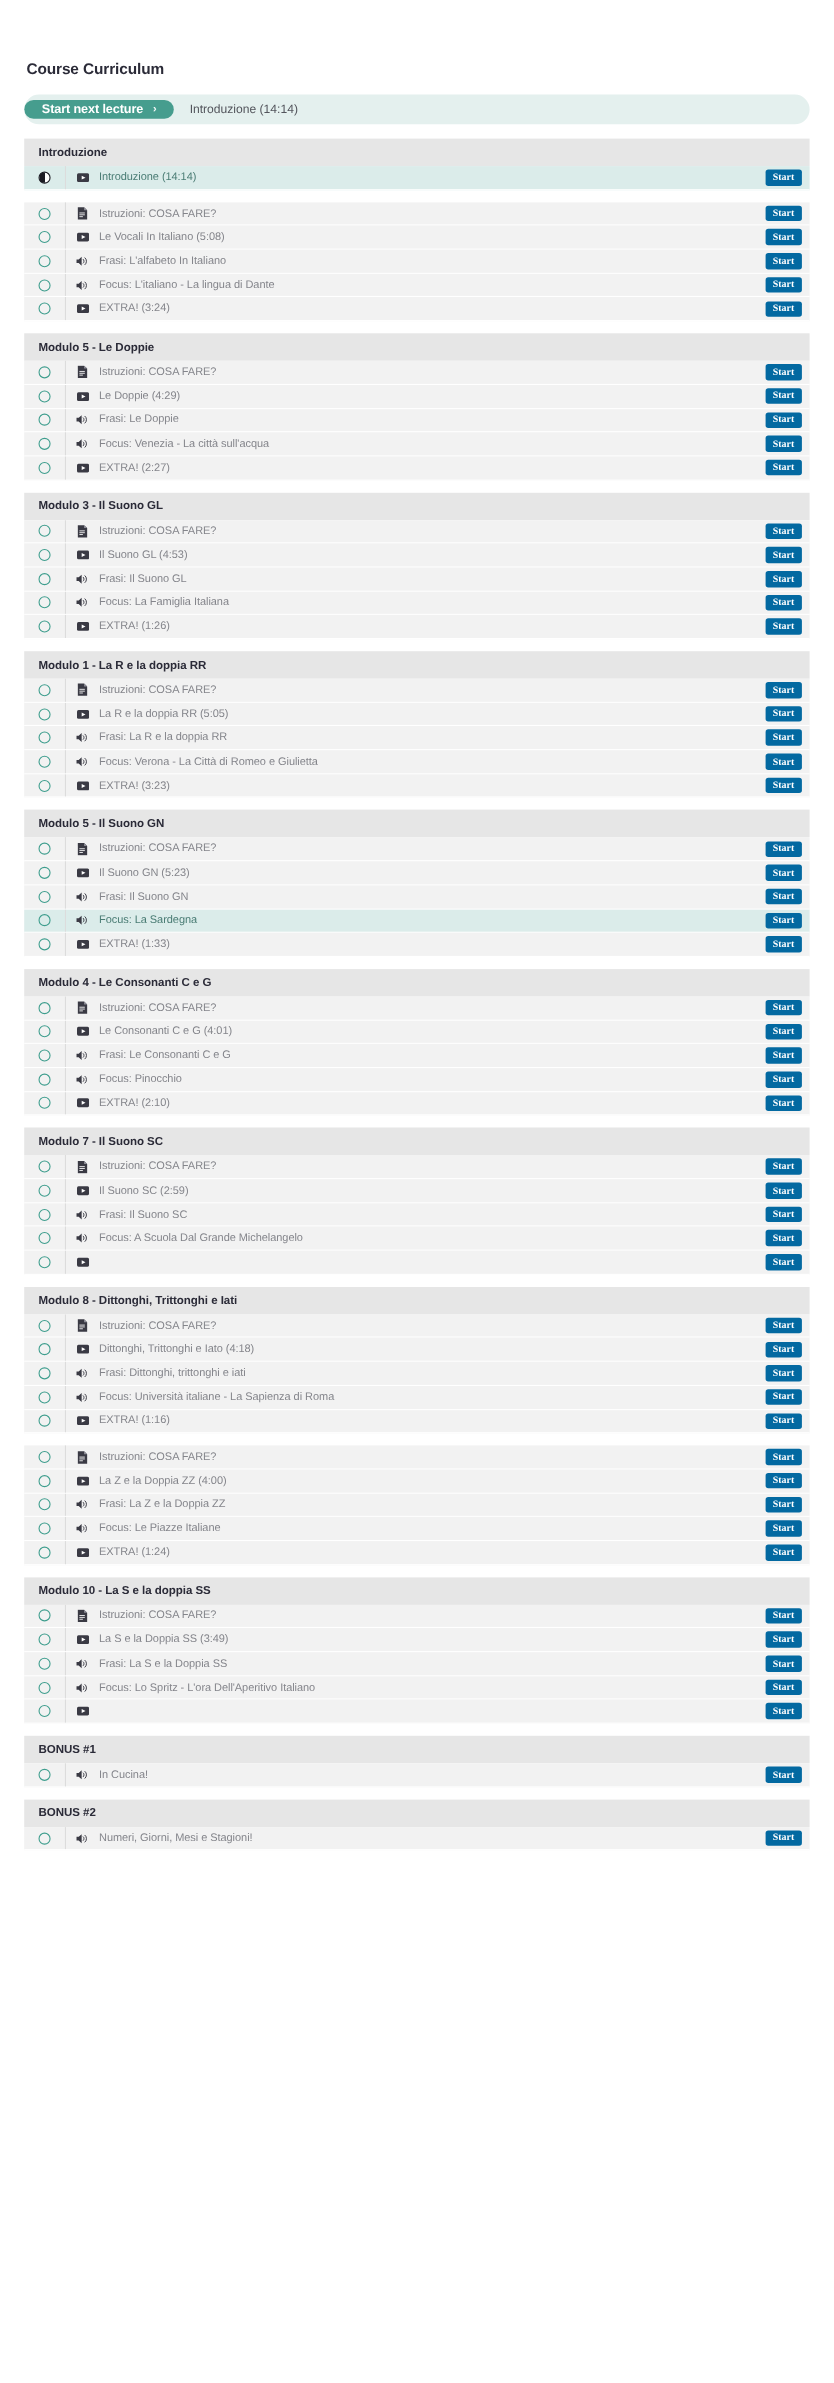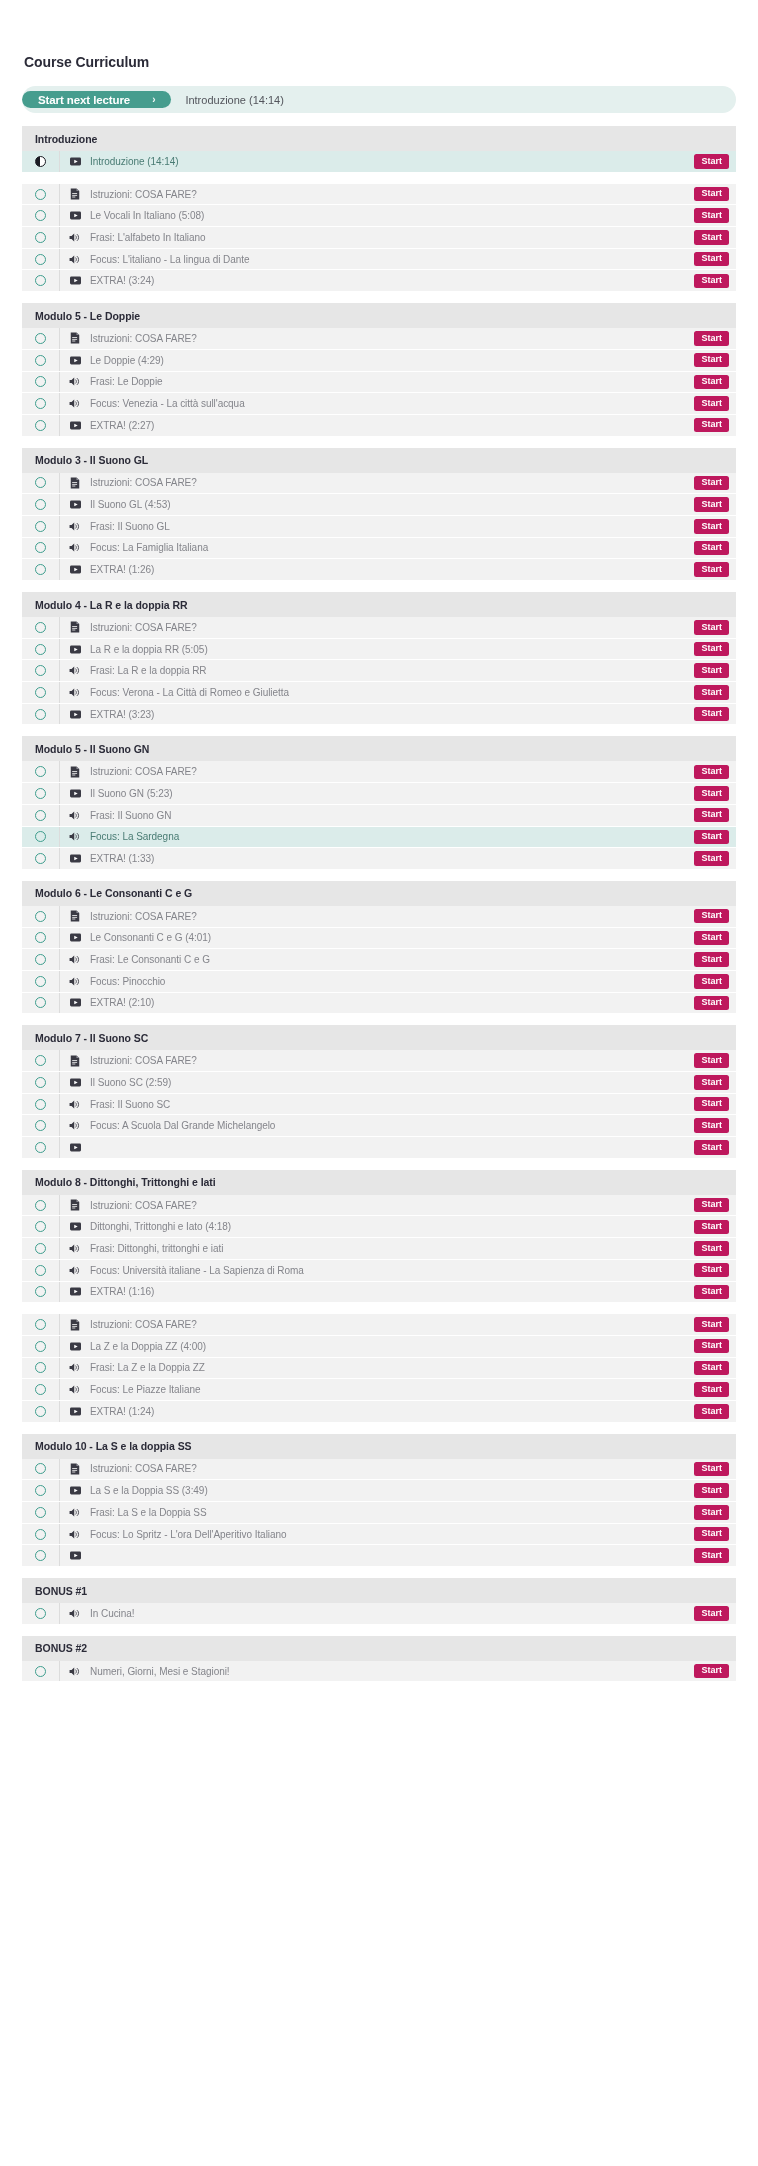--- a/index.html
+++ b/index.html
@@ -37,21 +37,21 @@
     background: #469d8e;
     color: #ffffff;
     font-size: 11.5px;
     font-weight: bold;
     height: 17px;
     padding: 0 16px 0 16px;
     border: none;
     border-radius: 14px;
     display: flex;
     align-items: center;
-    gap: 22px;
+    gap: 9px;
     cursor: pointer;
     white-space: nowrap;
     letter-spacing: -0.1px;
     font-family: "Liberation Sans", sans-serif;
   }
   .next-lecture-btn .chev { font-size: 10px; line-height: 1; opacity: .95; }
   .next-lecture-title {
     font-size: 11px;
     color: #53555c;
     padding-left: 14px;
@@ -119,30 +119,30 @@
     flex: 1;
     letter-spacing: -0.05px;
   }
   .start-cell {
     margin-left: auto;
     padding-right: 7px;
     display: flex;
     align-items: center;
   }
   .start-btn {
-    background: #be185d;
+    background: #0369a1;
     color: #ffffff;
     font-size: 9px;
     font-weight: bold;
     border: none;
     border-radius: 2.5px;
     padding: 2.5px 7px 3px 7px;
     cursor: pointer;
     line-height: 1;
-    font-family: Liberation Sans, sans-serif;
+    font-family: Liberation Serif, serif;
   }
 </style>
 </head>
 <body>
 
 <div class="page">
 
   <h1 class="page-title">Course Curriculum</h1>
 
   <div class="next-lecture-bar">
@@ -425,21 +425,21 @@
           </div>
           <span class="lecture-title">EXTRA! (1:26)</span>
           <div class="start-cell">
             <button class="start-btn">Start</button>
           </div>
         </div>
       </div>
       <div class="section-gap"></div>
       <div class="section">
         <div class="section-header">
-          <span>Modulo 4 - La R e la doppia RR</span>
+          <span>Modulo 1 - La R e la doppia RR</span>
         </div>
         <div class="lecture">
           <div class="status-cell">
             <span class="circle"></span>
           </div>
           <div class="icon-cell">
             <svg class="ico" width="10" height="12" viewBox="0 0 14 17" aria-hidden="true">
               <path d="M1 0.6 H9 L13 4.4 V16.4 H1 Z" fill="#3a3a44"></path>
               <path d="M9 0.6 V4.4 H13 Z" fill="#8d8d96"></path>
               <rect x="3" y="7.4" width="7" height="1.1" fill="#ffffff"></rect>
@@ -597,21 +597,21 @@
           </div>
           <span class="lecture-title">EXTRA! (1:33)</span>
           <div class="start-cell">
             <button class="start-btn">Start</button>
           </div>
         </div>
       </div>
       <div class="section-gap"></div>
       <div class="section">
         <div class="section-header">
-          <span>Modulo 6 - Le Consonanti C e G</span>
+          <span>Modulo 4 - Le Consonanti C e G</span>
         </div>
         <div class="lecture">
           <div class="status-cell">
             <span class="circle"></span>
           </div>
           <div class="icon-cell">
             <svg class="ico" width="10" height="12" viewBox="0 0 14 17" aria-hidden="true">
               <path d="M1 0.6 H9 L13 4.4 V16.4 H1 Z" fill="#3a3a44"></path>
               <path d="M9 0.6 V4.4 H13 Z" fill="#8d8d96"></path>
               <rect x="3" y="7.4" width="7" height="1.1" fill="#ffffff"></rect>

